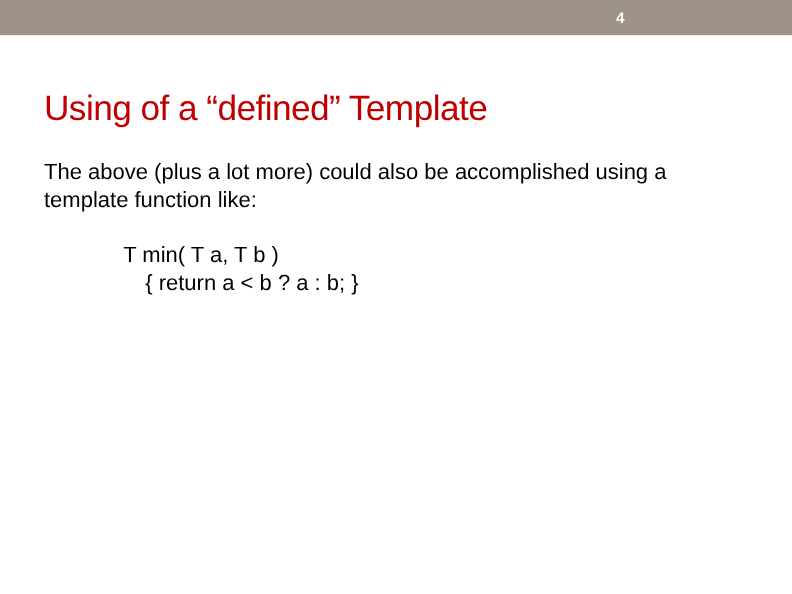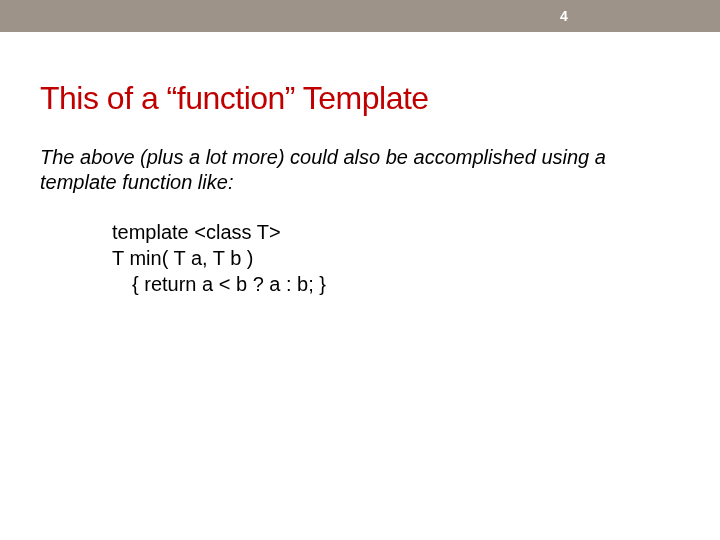--- a/index.html
+++ b/index.html
@@ -40,21 +40,20 @@
       font-weight: normal;
       margin-top: 28px;
       margin-bottom: 28px;
       letter-spacing: -0.5px;
     }
     .body-text {
       color: #000000;
       font-size: 20px;
       line-height: 1.25;
       margin-bottom: 24px;
-      font-style: italic;
     }
     .code-block {
       margin-left: 72px;
       margin-bottom: 24px;
     }
     .code-line {
       color: #000000;
       font-size: 20px;
       line-height: 1.3;
       font-family: Arial, Helvetica, sans-serif;
@@ -67,23 +66,22 @@
     }
   </style>
 </head>
 <body>
 
 <div class="header-bar">
   <span class="slide-number">4</span>
 </div>
 
 <div class="content">
-  <h1 class="title">This of a “function” Template</h1>
+  <h1 class="title">Using of a “defined” Template</h1>
 
   <p class="body-text">The above (plus a lot more) could also be accomplished using a template function like:</p>
 
   <div class="code-block">
-    <div class="code-line">template &lt;class T&gt;</div>
     <div class="code-line">T min( T a, T b )</div>
     <div class="code-line indent">{ return a &lt; b ? a : b; }</div>
   </div>
 
 </div>
 
 </body></html>

